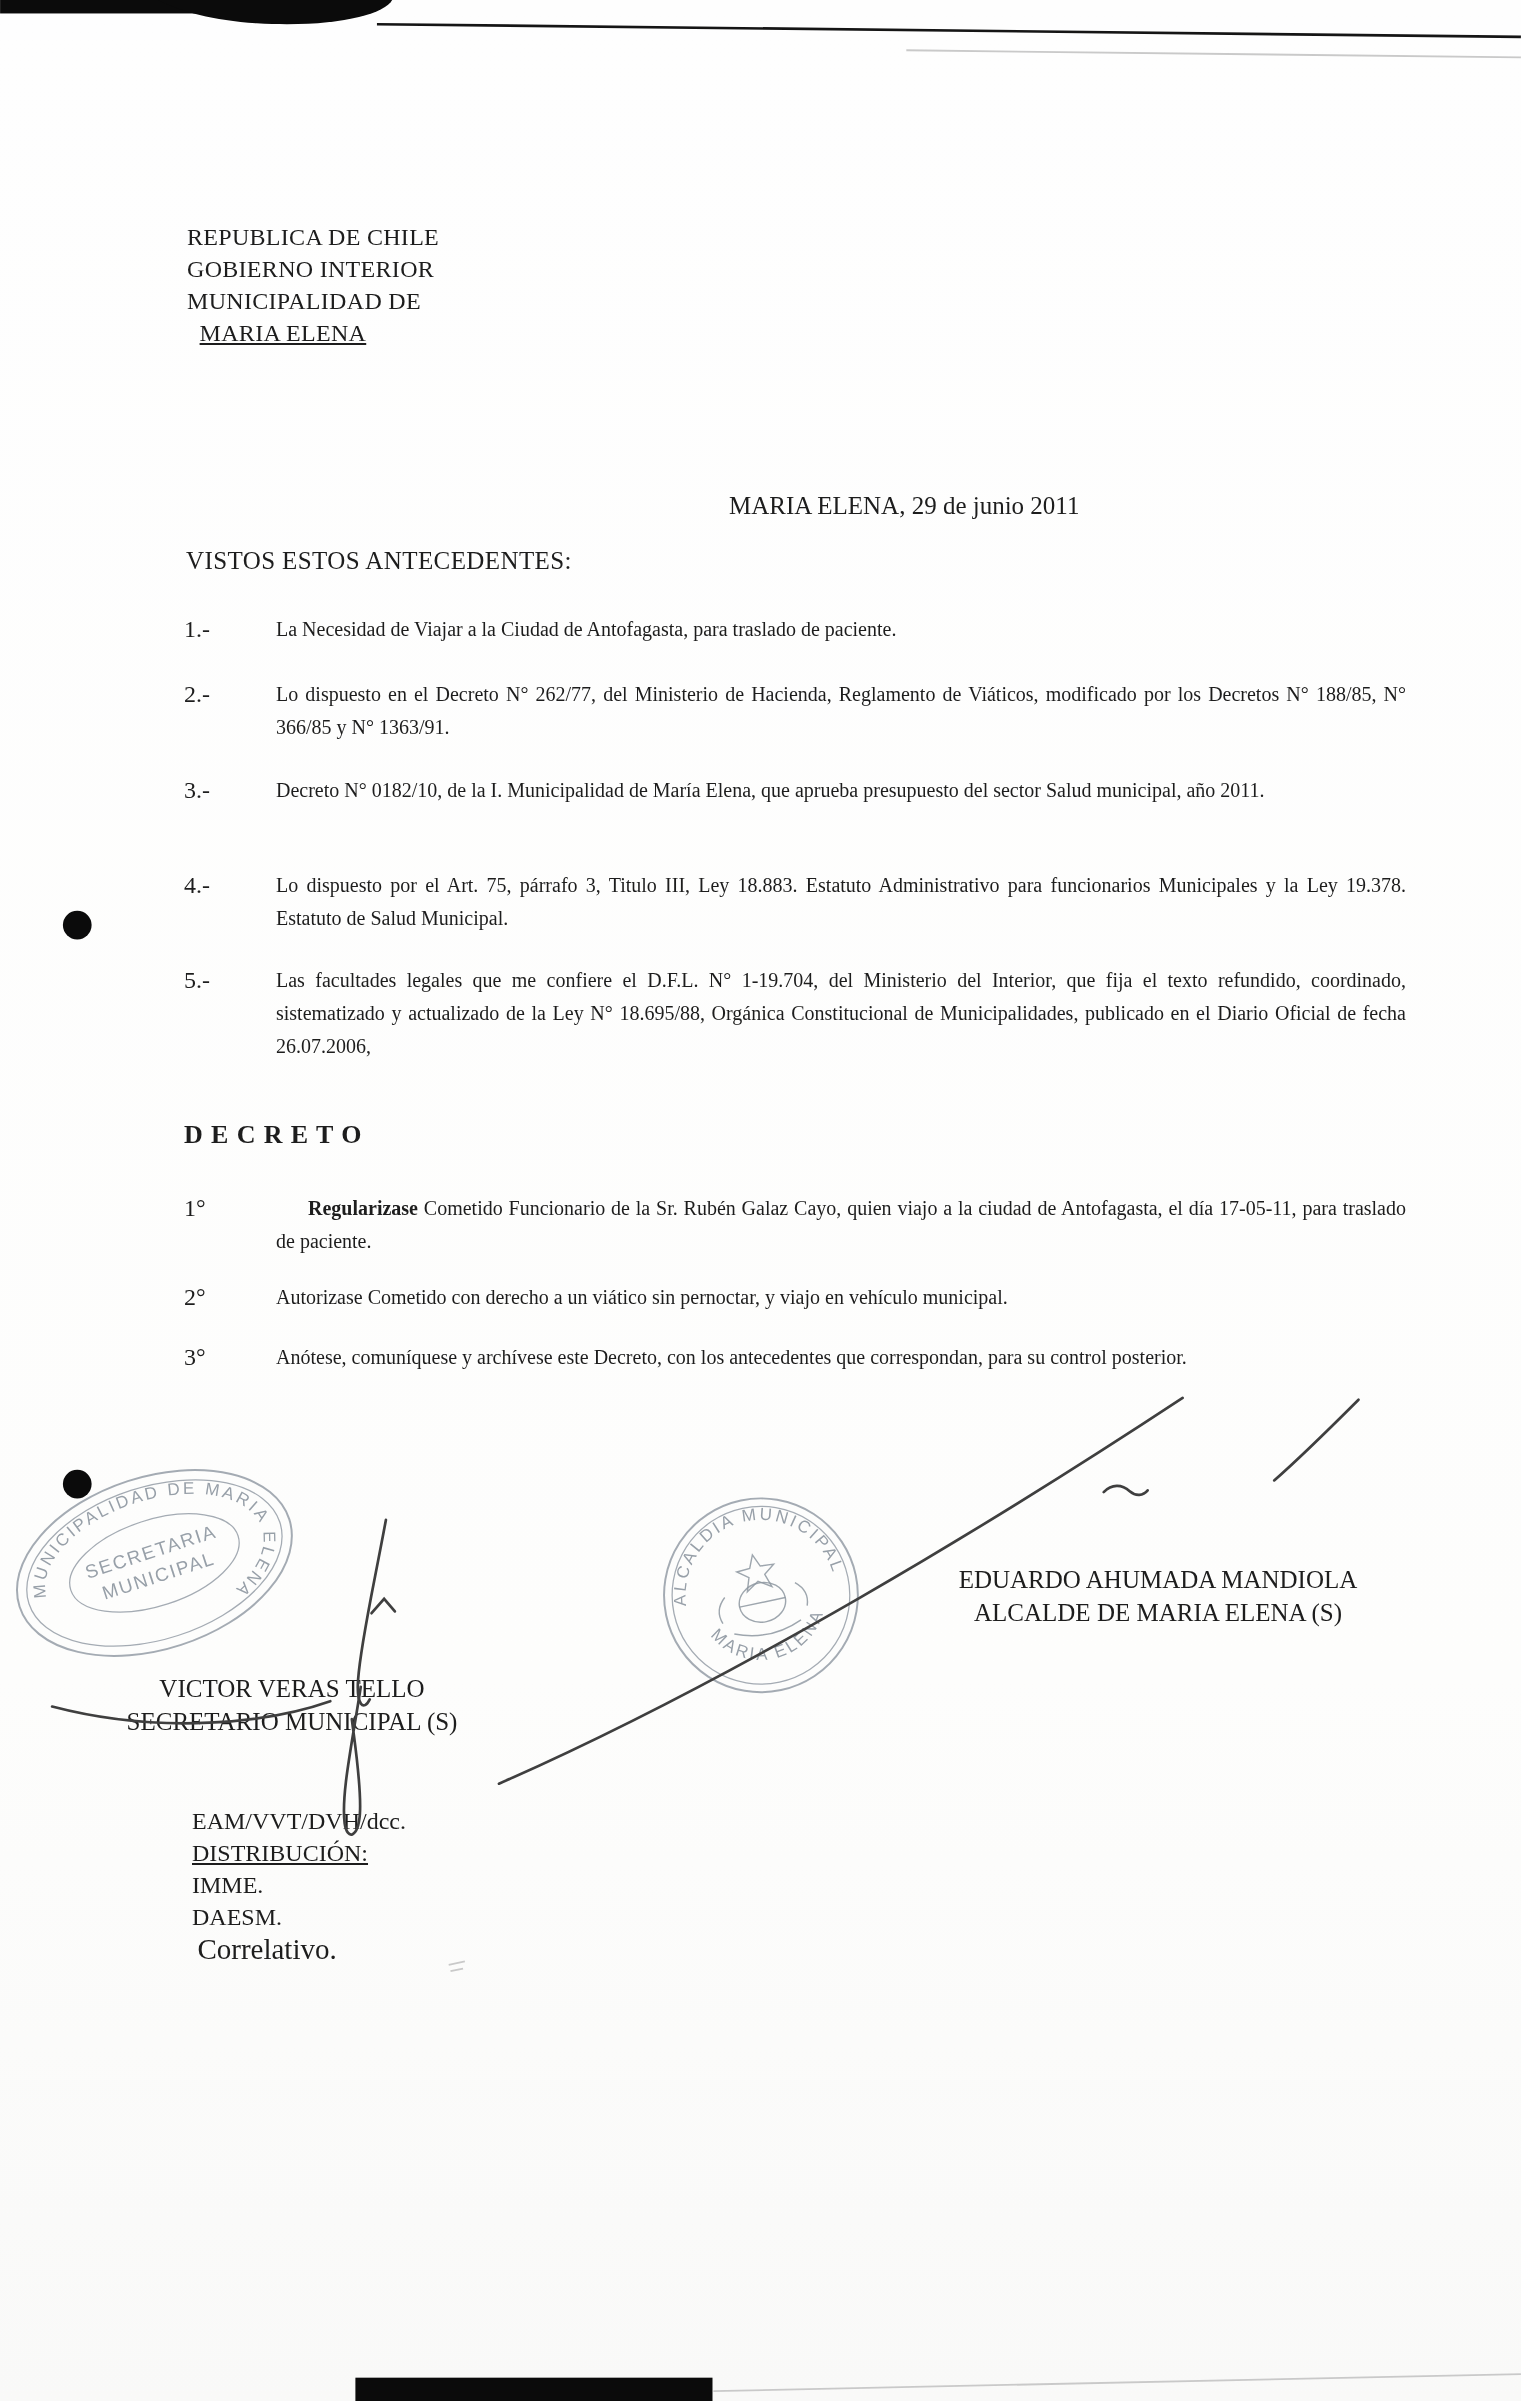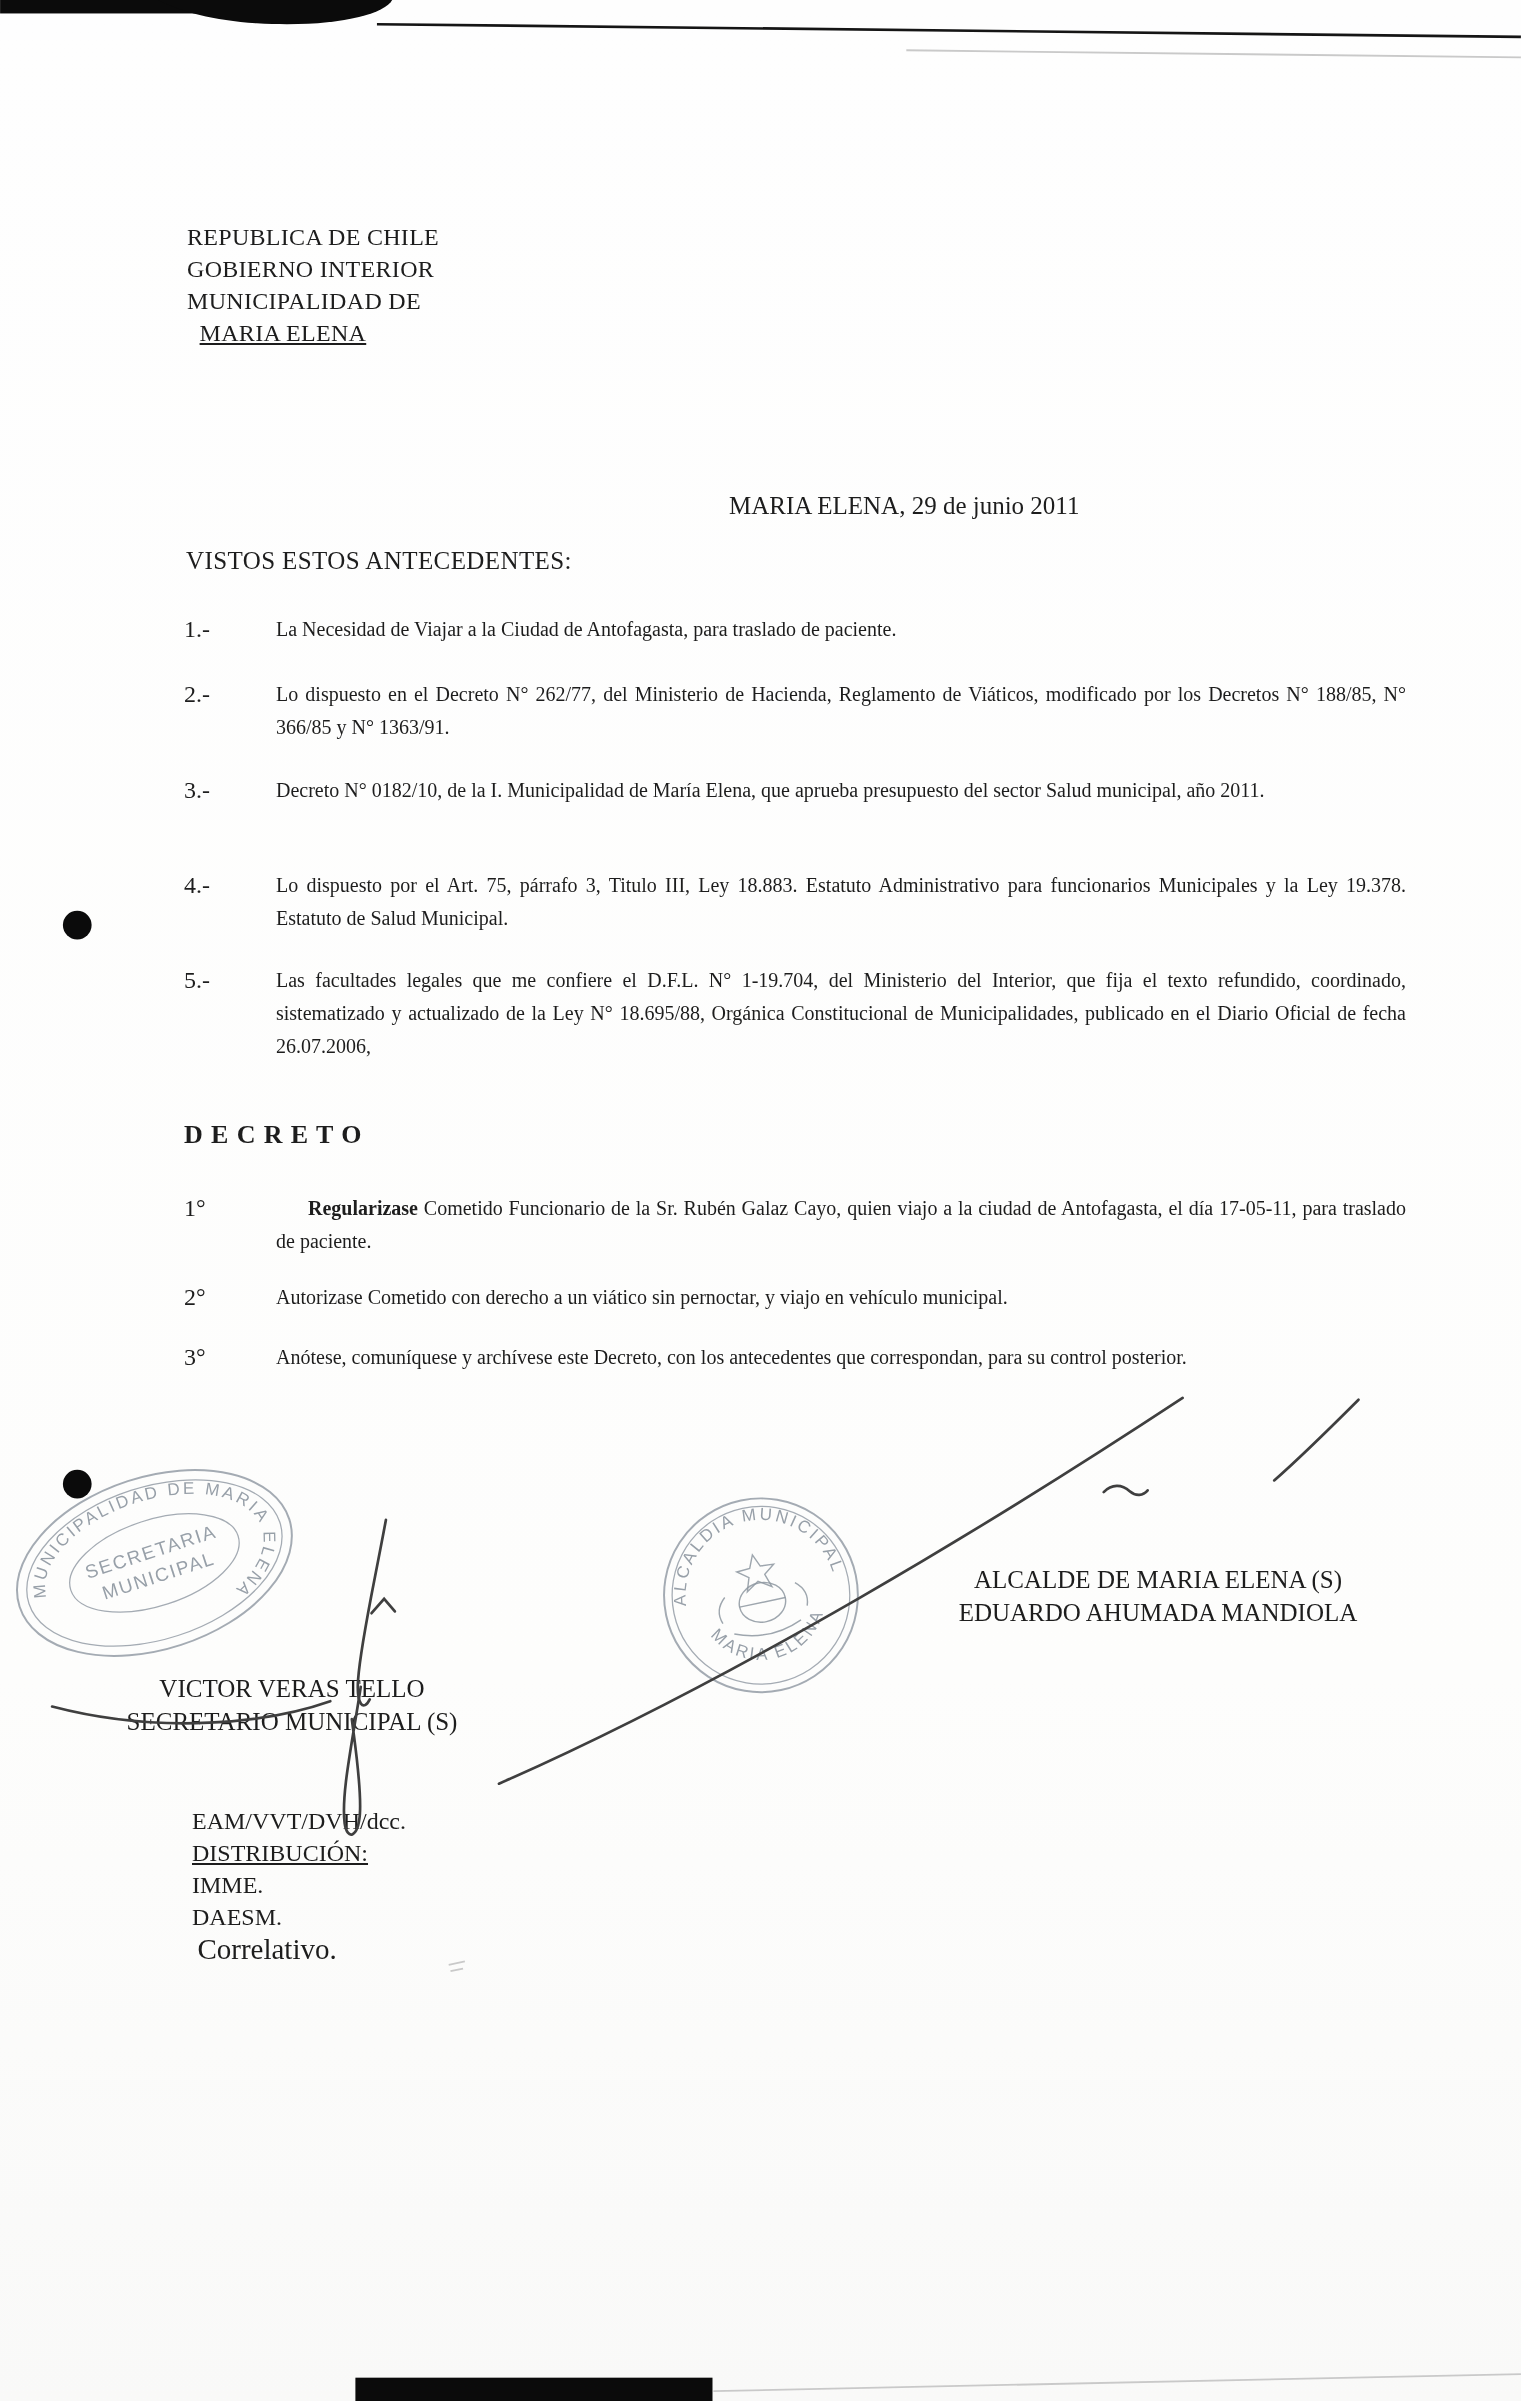--- a/index.html
+++ b/index.html
@@ -85,22 +85,22 @@
   <div class="item abs" style="top:1281px;">
     <span class="num">2°</span>
     <span class="txt">Autorizase Cometido con derecho a un viático sin pernoctar, y viajo en vehículo municipal.</span>
   </div>
   <div class="item abs" style="top:1341px;">
     <span class="num">3°</span>
     <span class="txt">Anótese, comuníquese y archívese este Decreto, con los antecedentes que correspondan, para su control posterior.</span>
   </div>
 
   <div class="abs sig-block" style="left:929px;top:1563px;width:458px;">
+    <div>EDUARDO AHUMADA MANDIOLA</div>
     <div>ALCALDE DE MARIA ELENA (S)</div>
-    <div>EDUARDO AHUMADA MANDIOLA</div>
   </div>
 
   <div class="abs sig-block" style="left:117px;top:1644px;width:350px;margin-top:28px;">
     <div>VICTOR VERAS TELLO</div>
     <div>SECRETARIO MUNICIPAL (S)</div>
   </div>
 
   <div class="abs footer-block" style="left:192px;top:1771px;margin-top:34px;">
     <div>EAM/VVT/DVH/dcc.</div>
     <div class="u">DISTRIBUCIÓN:</div>

